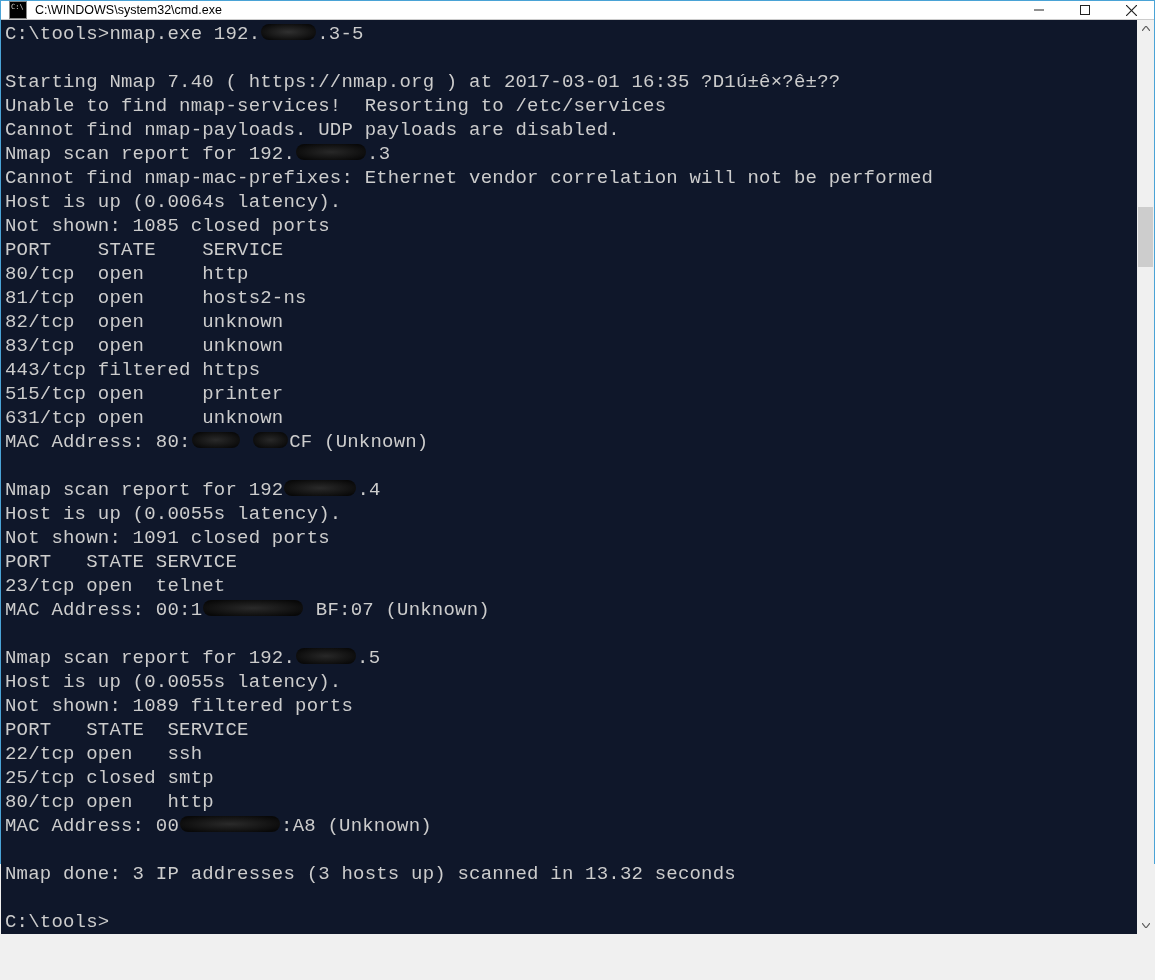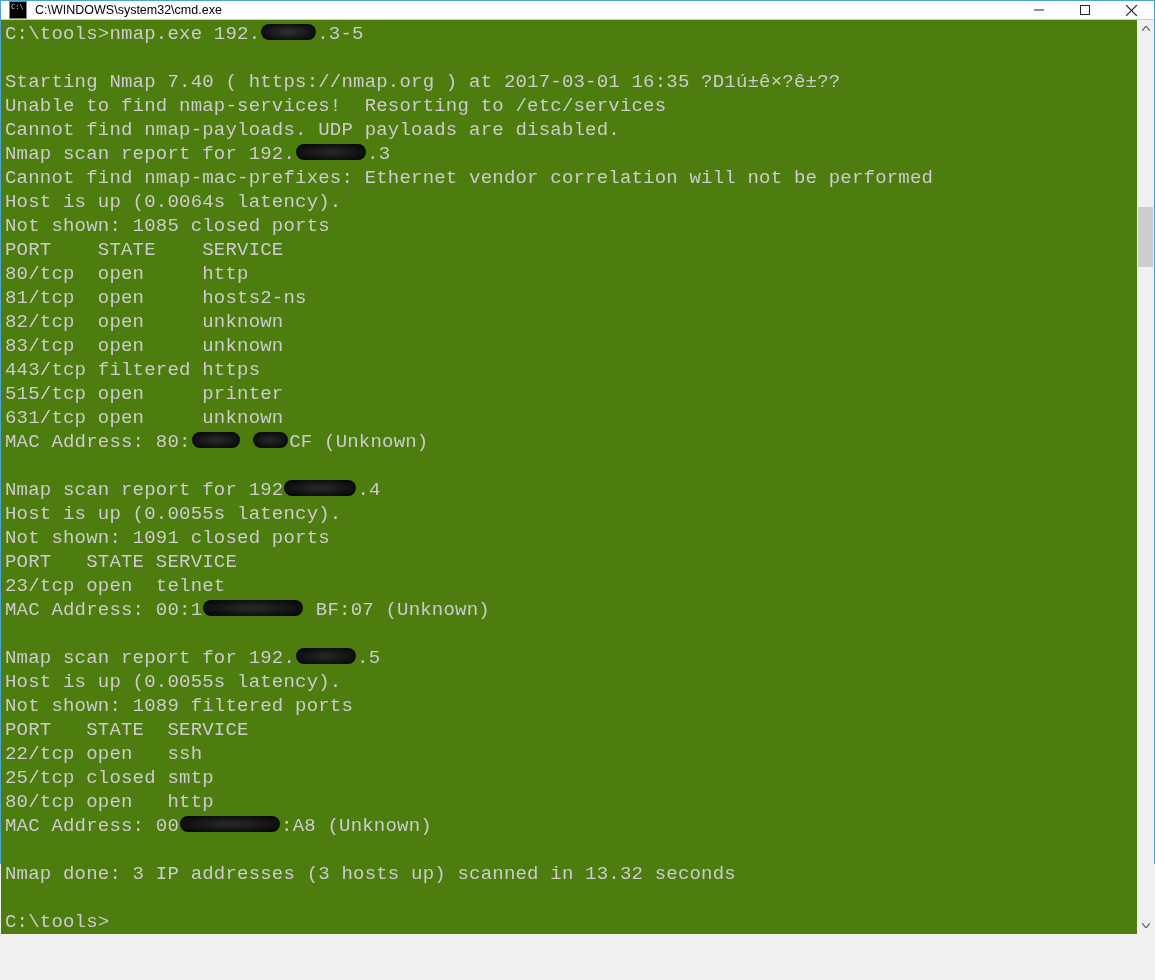--- a/index.html
+++ b/index.html
@@ -59,21 +59,21 @@
     width: 46px;
     display: flex;
     align-items: center;
     justify-content: center;
     font-family: "Segoe UI", sans-serif;
   }
   .ctrl svg { display: block; }
   .terminal-wrap {
     flex: 1;
     display: flex;
-    background: #4d7c0f;
+    background: #0f172a;
     position: relative;
     gap: 11px;
   }
   .terminal {
     flex: 1;
     padding: 2px 0 0 4px;
     color: #cccccc;
     font-size: 19px;
     line-height: 24px;
     white-space: pre;

